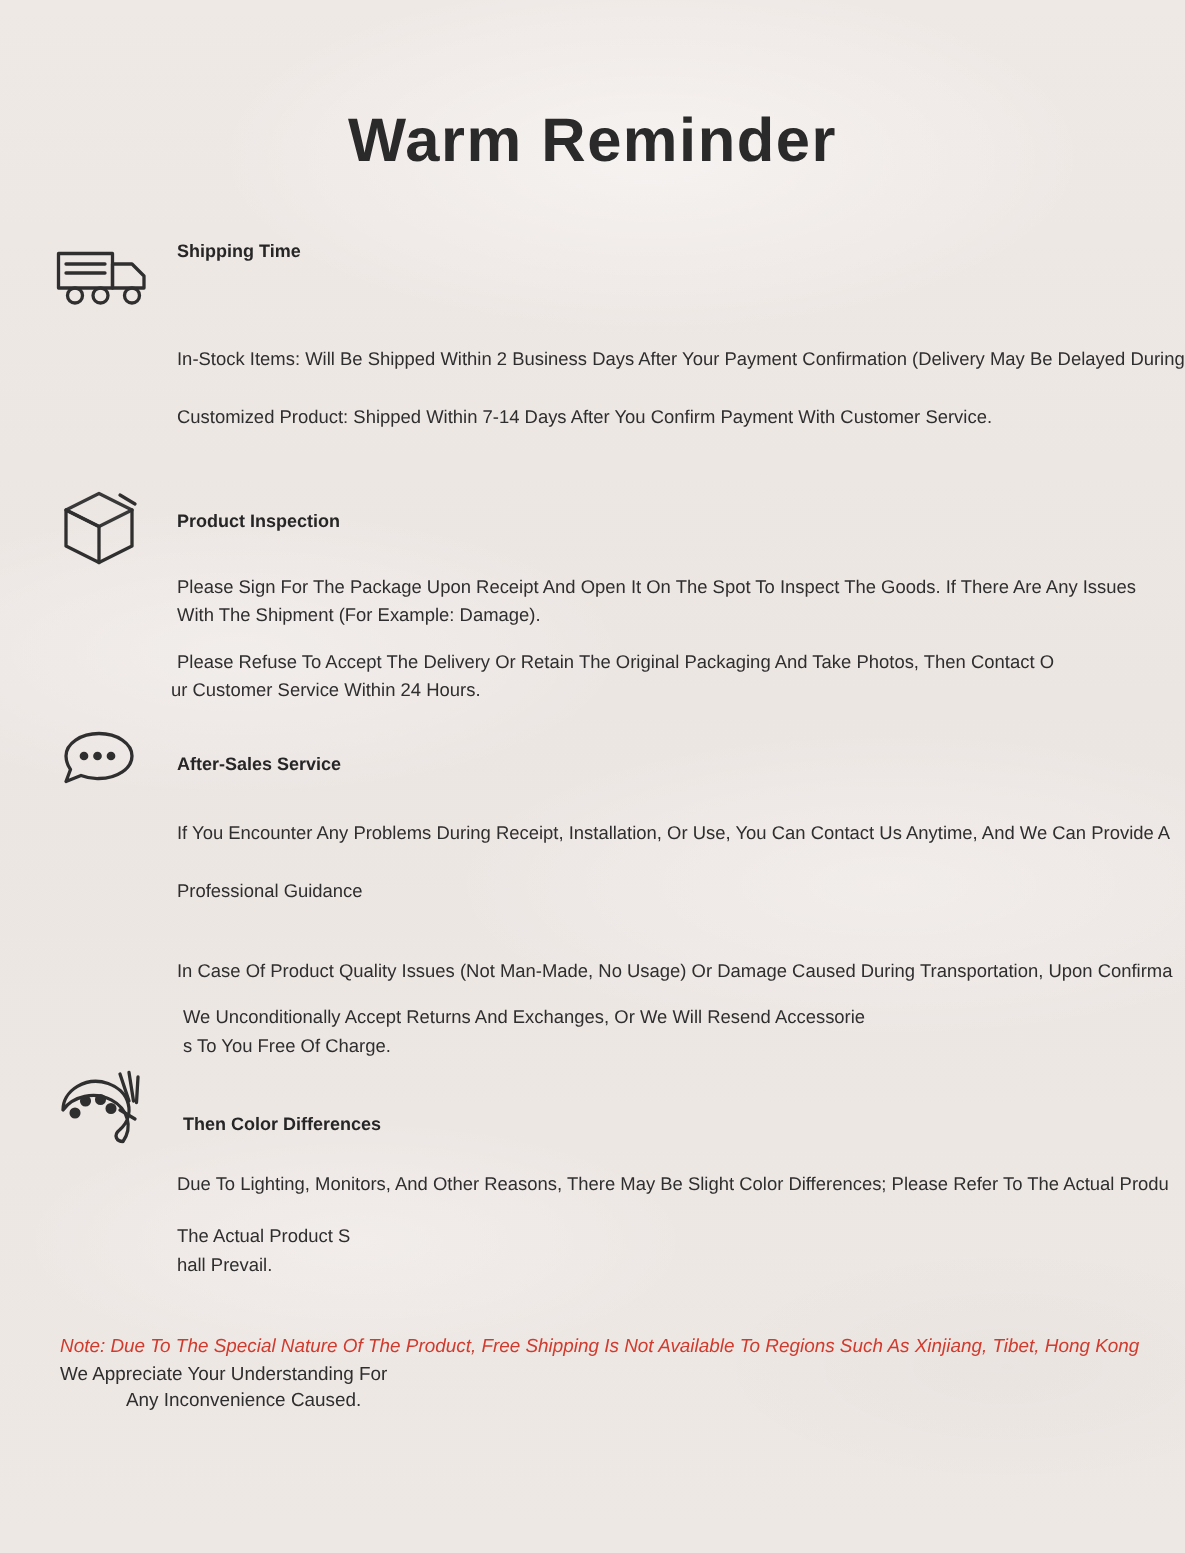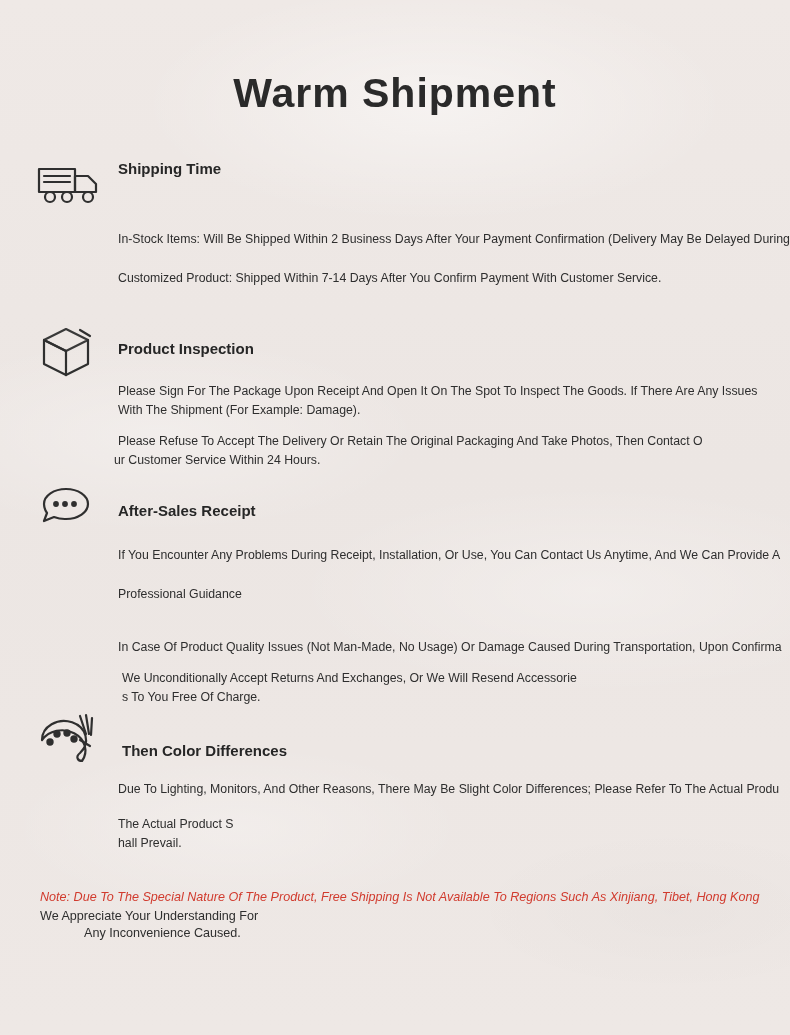--- a/index.html
+++ b/index.html
@@ -50,21 +50,21 @@
     left: 36px;
     width: 760px;
   }
   .sec-head {
     position: relative;
     height: 60px;
   }
   .sec-title {
     position: absolute;
     left: 82px;
-    font-size: 15px;
+    font-size: 12px;
     font-weight: bold;
     color: #262626;
     white-space: nowrap;
     text-align: right;
   }
   .icon-box {
     position: absolute;
     left: 0;
     top: 0;
     width: 72px;
@@ -94,21 +94,21 @@
     margin-top: 0;
   }
   svg { display: block; }
 </style>
 </head>
 <body>
 
 <div class="page">
   <div class="bg-wash"></div>
 
-  <div class="title">Warm Shipment</div>
+  <div class="title">Warm Reminder</div>
 
   <div class="section" style="top:160px;">
     <div class="sec-head">
       <div class="icon-box">
         <svg width="72" height="50" viewBox="0 0 72 50">
           <g fill="none" stroke="#2f2f2f" stroke-width="2.2" stroke-linejoin="round" stroke-linecap="round">
             <rect x="3" y="9" width="36" height="23"></rect>
             <path d="M39 16 h13 l8 8 v8 h-21 z"></path>
             <circle cx="14" cy="37" r="5"></circle>
             <circle cx="31" cy="37" r="5"></circle>
@@ -152,21 +152,21 @@
       <div class="icon-box">
         <svg width="72" height="56" viewBox="0 0 72 56">
           <g fill="none" stroke="#2f2f2f" stroke-width="2.2" stroke-linejoin="round" stroke-linecap="round">
             <path d="M8 22 a22 15 0 1 1 22 15 a30 30 0 0 1 -12 -2 l-10 4 l3 -8 a16 16 0 0 1 -3 -9 z"></path>
             <circle cx="20" cy="22" r="1.8" fill="#2f2f2f"></circle>
             <circle cx="29" cy="22" r="1.8" fill="#2f2f2f"></circle>
             <circle cx="38" cy="22" r="1.8" fill="#2f2f2f"></circle>
           </g>
         </svg>
       </div>
-      <div class="sec-title" style="top:20px;">After-Sales Receipt</div>
+      <div class="sec-title" style="top:20px;">After-Sales Service</div>
     </div>
     <div style="margin-left:82px; margin-top:4px;">
       <div class="body-line">If You Encounter Any Problems During Receipt, Installation, Or Use, You Can Contact Us Anytime, And We Can Provide A</div>
       <div class="body-line" style="margin-top:20px;">Professional Guidance</div>
       <div class="body-line" style="margin-top:34px;">In Case Of Product Quality Issues (Not Man-Made, No Usage) Or Damage Caused During Transportation, Upon Confirma</div>
       <div class="body-line" style="margin-top:12px; margin-left:4px;">We Unconditionally Accept Returns And Exchanges, Or We Will Resend Accessorie</div>
       <div class="body-line" style="margin-left:4px;">s To You Free Of Charge.</div>
     </div>
   </div>
 

